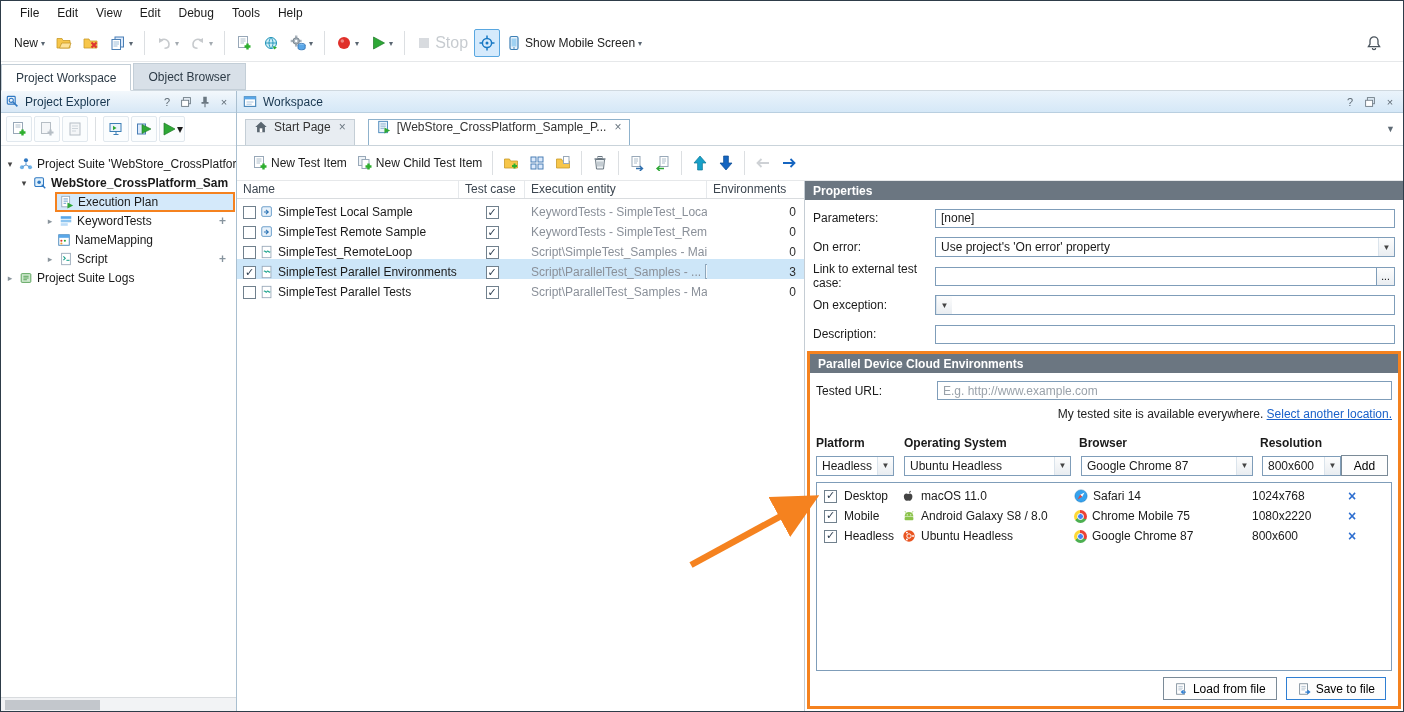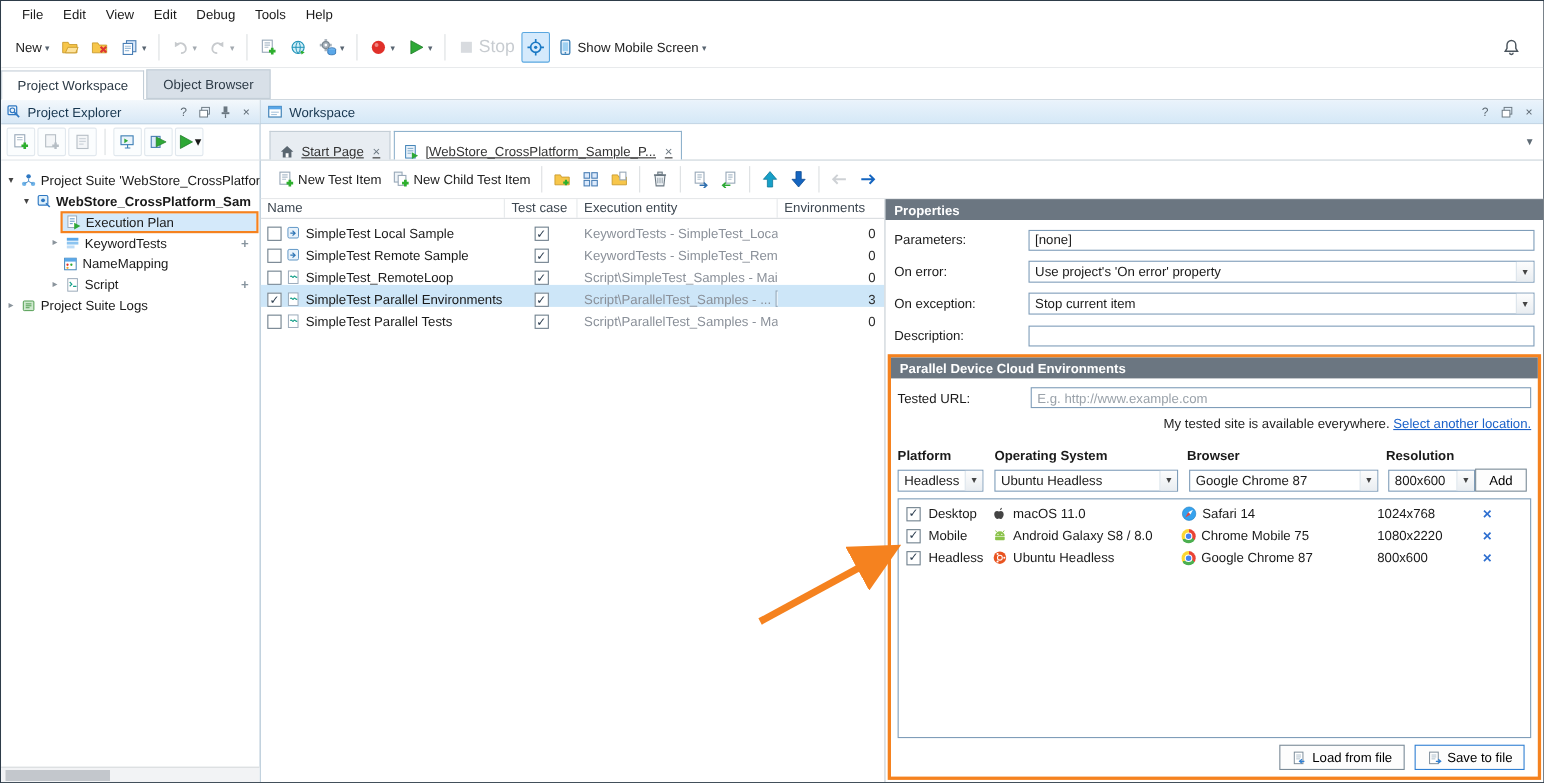--- a/index.html
+++ b/index.html
@@ -48,21 +48,21 @@
   .exec-sel { display:flex; align-items:center; gap:4px; background:#d4e9fa; outline:2px solid #f5821f; padding:1px 4px 1px 3px; width:176px; }
   .tree-add { margin-left:auto; margin-right:10px; color:#87949e; font-weight:bold; font-size:12px; }
   .hscroll { height:14px; flex:none; border-top:1px solid #d8dbde; background:#f2f3f5; display:flex; align-items:center; }
   .hthumb { width:95px; height:10px; background:#c3c7cc; margin-left:4px; }
 
   
   .main-panel { flex:1; display:flex; flex-direction:column; min-width:0; }
   .ws-hd { height:22px; flex:none; background:linear-gradient(#eaf3fb,#d5e8f7); border-bottom:1px solid #b9cfe0; display:flex; align-items:center; gap:6px; padding:0 6px; color:#17364f; }
 
   .doc-tabs { height:33px; flex:none; display:flex; align-items:flex-end; padding-left:8px; border-bottom:1px solid #c9d3da; background:#fff; }
-  .doc-tab { height:26px; display:flex; align-items:flex-end; gap:6px; padding:0 8px; border:1px solid #c4ced6; border-bottom:none; background:#e8edf2; margin-right:3px; color:#333; cursor:default;text-decoration:underline; }
+  .doc-tab { height:26px; display:flex; align-items:flex-start; gap:6px; padding:0 8px; border:1px solid #c4ced6; border-bottom:none; background:#e8edf2; margin-right:13px; color:#333; cursor:default; }
   .doc-tab.active { background:#fff; border-color:#8fb2cc; position:relative; }
   .tab-close { color:#6b7781; font-size:12px; margin-left:2px; cursor:default; }
   .tabs-dd { margin-left:auto; margin-right:8px; font-size:9px; color:#5f6b75; align-self:center; }
 
   .doc-toolbar { height:35px; flex:none; display:flex; align-items:center; padding:0 10px; gap:0; border-bottom:1px solid #e6e8ea; }
   .doc-body { flex:1; display:flex; min-height:0; }
 
   
   .exec-table { flex:1; min-width:0; display:flex; flex-direction:column; }
   .grid-header { height:18px; flex:none; display:flex; border-bottom:1px solid #d9dcdf; color:#3c4650; }
@@ -662,25 +662,31 @@
           </div>
 
           <div class="prop-row">
             <span class="plabel">On error:</span>
             <div class="combo">
               <span class="combo-text">Use project's 'On error' property</span>
               <span class="combo-arrow">▼</span>
             </div>
           </div>
 
+          <div class="prop-row">
+            <span class="plabel">Link to external test case:</span>
+            <div class="tb-group">
+              <input class="tb" value="" style="">
+              <button class="more-btn">...</button>
+            </div>
+          </div>
 
           <div class="prop-row">
             <span class="plabel">On exception:</span>
             <div class="combo">
-              <span class="combo-text">Stop current item</span>
               <span class="combo-arrow">▼</span>
             </div>
           </div>
 
           <div class="prop-row">
             <span class="plabel">Description:</span>
             <input class="tb" value="" style="">
           </div>
 
           <div class="parallel-box">

